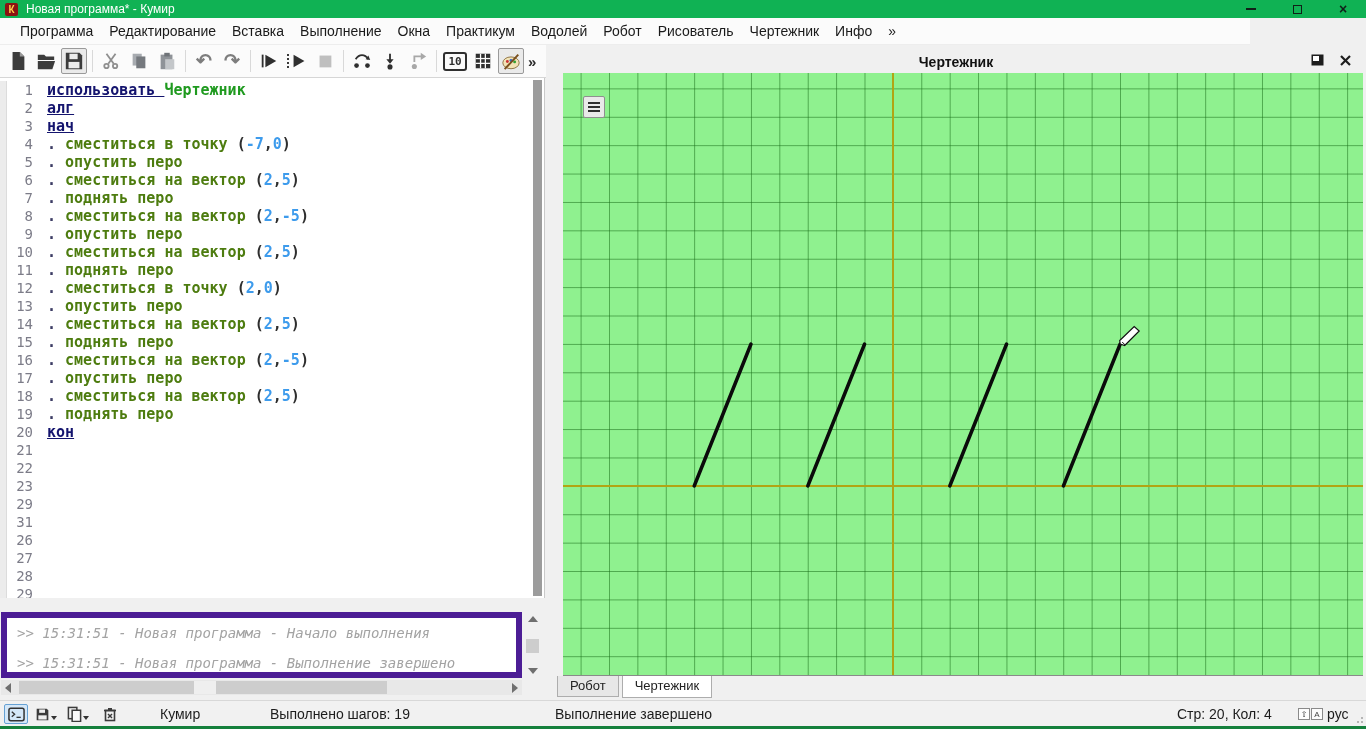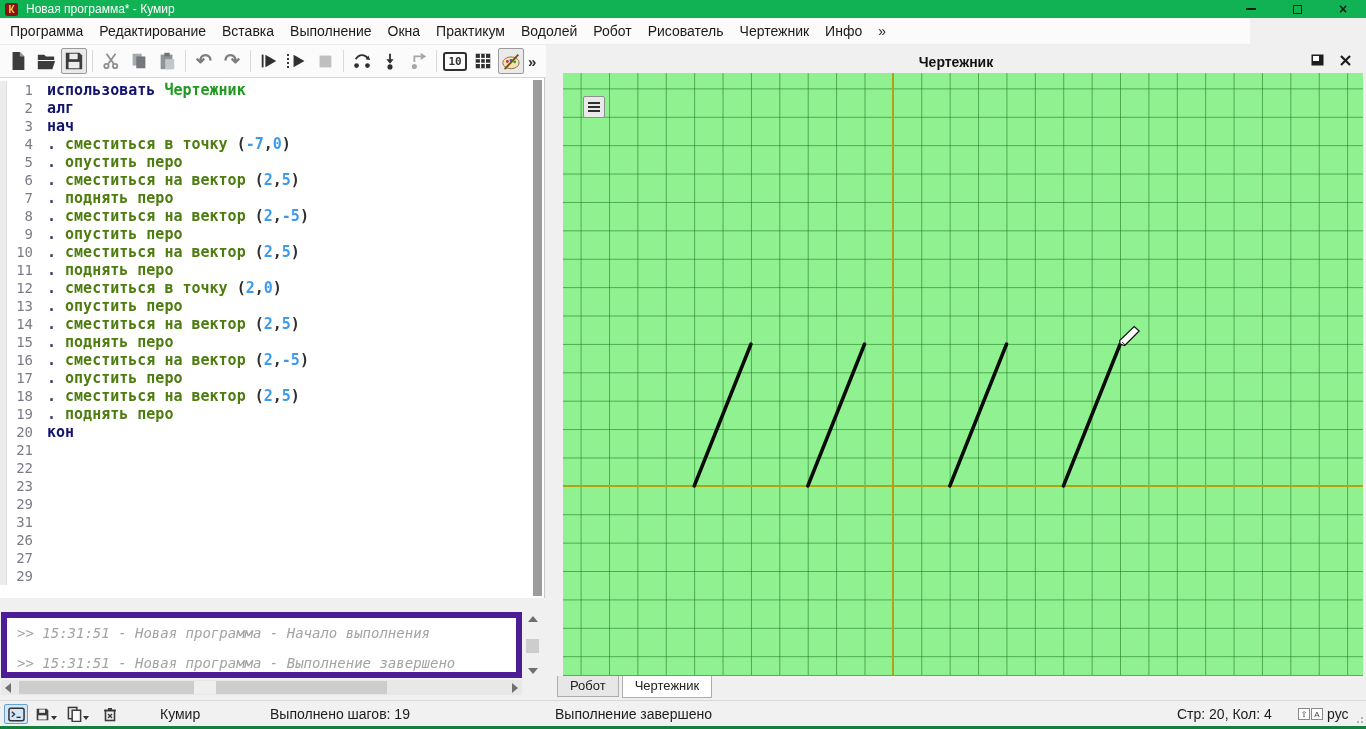--- a/index.html
+++ b/index.html
@@ -11,21 +11,21 @@
   .titlebar { position:absolute; left:0; top:0; width:1366px; height:18px; background:#10b254; display:flex; align-items:center; color:#fff; }
   .app-icon { width:13px; height:13px; margin-left:5px; background:#8b1212; border-radius:2px; color:#ffd24a; font-size:10px; font-weight:bold; line-height:13px; text-align:center; }
   .title-text { margin-left:8px; font-size:12px; color:#fff; }
   .win-controls { margin-left:auto; display:flex; height:100%; }
   .win-btn { width:46px; height:18px; display:flex; align-items:center; justify-content:center; color:#0b1d12; cursor:default; }
   .win-min-glyph { width:10px; height:2px; background:#102018; }
   .win-max-glyph { width:9px; height:9px; border:1.5px solid #102018; }
   .win-close-glyph { font-size:14px; font-weight:bold; line-height:10px; color:#102018; }
 
   
-  .menubar { position:absolute; left:0; top:18px; width:1250px; height:27px; background:#fbfbfb; display:flex; align-items:center; padding-left:2px; border-bottom:1px solid #ededed; }
+  .menubar { position:absolute; left:0; top:18px; width:1250px; height:27px; background:#fbfbfb; display:flex; align-items:center; padding-left:12px; border-bottom:1px solid #ededed; }
   .menu-item { font-size:14px; color:#1a1a1a; padding:3px 8px; white-space:nowrap; }
   .menu-overflow { font-size:14px; color:#1a1a1a; padding:3px 8px; }
 
   
   .left-col { position:absolute; left:0; top:45px; width:546px; height:655px; background:#f0f0f0; }
   .toolbar { position:absolute; left:0; top:0; width:546px; height:33px; background:#fbfbfb; border-bottom:1px solid #d6d6d6; display:flex; align-items:center; padding-left:4px; }
   .tb-btn { width:26px; height:26px; display:flex; align-items:center; justify-content:center; margin:0 1px; border:1px solid transparent; }
   .tb-btn.pressed { background:#eaeaea; border:1px solid #9a9a9a; border-radius:2px; }
   .tb-sep { width:1px; height:22px; background:#d9d9d9; margin:0 4px; }
   .tb-glyph { font-size:19px; line-height:20px; color:#7d7d7d; font-weight:bold; }
@@ -34,21 +34,21 @@
   .dots-bar { display:inline-block; width:2px; height:14px; margin-right:2px;
     background:repeating-linear-gradient(#3a3a3a 0 2px, transparent 2px 4px); }
 
   
   .editor { position:absolute; left:0; top:33px; width:545px; height:520px; background:#ffffff; overflow:hidden; border-right:1px solid #c9c9c9; }
   .ed-rows { position:absolute; left:0; top:3px; width:100%; }
   .ed-row { display:flex; height:18px; line-height:18px; white-space:pre; }
   .ed-margin { width:7px; background:#ececec; border-right:1px solid #dcdcdc; flex:none; }
   .ed-num { width:34px; flex:none; text-align:right; padding-right:8px; color:#7c7c88; font-family:"DejaVu Sans Mono", monospace; font-size:14px; }
   .ed-code { font-family:"DejaVu Sans Mono", monospace; font-size:15px; font-weight:bold; padding-left:6px; }
-  .tk-kw { color:#14146e; }
+  .tk-kw { color:#14146e;text-decoration:underline; }
   .tk-actor { color:#1f9a1f; }
   .tk-cmd { color:#4d7c0f; }
   .tk-num { color:#3d9bec; }
   .tk-pn { color:#2e2e2e; }
   .tk-dot { color:#3c3c64; }
   .ed-scrollbar { position:absolute; right:4px; top:35px; width:9px; height:516px; background:#f3f3f3; }
   .ed-thumb { position:absolute; left:0; top:0; width:9px; height:100%; background:#9c9c9c; }
 
   
   .console { position:absolute; left:1px; top:567px; width:521px; height:66px; background:#ffffff; border:6px solid #4c1d95; overflow:hidden; }
@@ -286,20 +286,21 @@
           <div class="ed-row"><span class="ed-margin"></span><span class="ed-num">18</span><span class="ed-code"><span class="tk-dot">. </span><span class="tk-cmd">сместиться на вектор </span><span class="tk-pn">(</span><span class="tk-num">2</span><span class="tk-pn">,</span><span class="tk-num">5</span><span class="tk-pn">)</span></span></div>
           <div class="ed-row"><span class="ed-margin"></span><span class="ed-num">19</span><span class="ed-code"><span class="tk-dot">. </span><span class="tk-cmd">поднять перо</span></span></div>
           <div class="ed-row"><span class="ed-margin"></span><span class="ed-num">20</span><span class="ed-code"><span class="tk-kw">кон</span></span></div>
           <div class="ed-row"><span class="ed-margin"></span><span class="ed-num">21</span><span class="ed-code"></span></div>
           <div class="ed-row"><span class="ed-margin"></span><span class="ed-num">22</span><span class="ed-code"></span></div>
           <div class="ed-row"><span class="ed-margin"></span><span class="ed-num">23</span><span class="ed-code"></span></div>
           <div class="ed-row"><span class="ed-margin"></span><span class="ed-num">29</span><span class="ed-code"></span></div>
           <div class="ed-row"><span class="ed-margin"></span><span class="ed-num">31</span><span class="ed-code"></span></div>
           <div class="ed-row"><span class="ed-margin"></span><span class="ed-num">26</span><span class="ed-code"></span></div>
           <div class="ed-row"><span class="ed-margin"></span><span class="ed-num">27</span><span class="ed-code"></span></div>
+          <div class="ed-row"><span class="ed-margin"></span><span class="ed-num">28</span><span class="ed-code"></span></div>
           <div class="ed-row"><span class="ed-margin"></span><span class="ed-num">29</span><span class="ed-code"></span></div>
         </div>
     </div>
     <div class="ed-scrollbar">
         <div class="ed-thumb"></div>
       </div>
 
     <div class="console" id="console-box">
         <div class="con-line">&gt;&gt; 15:31:51 - Новая программа - Начало выполнения</div>
         <div class="con-line">&gt;&gt; 15:31:51 - Новая программа - Выполнение завершено</div>

